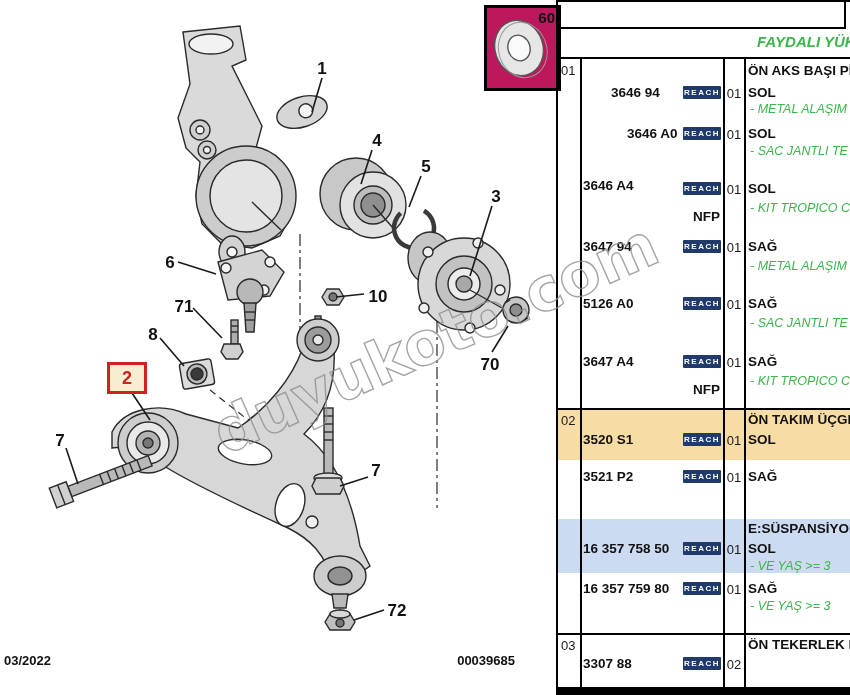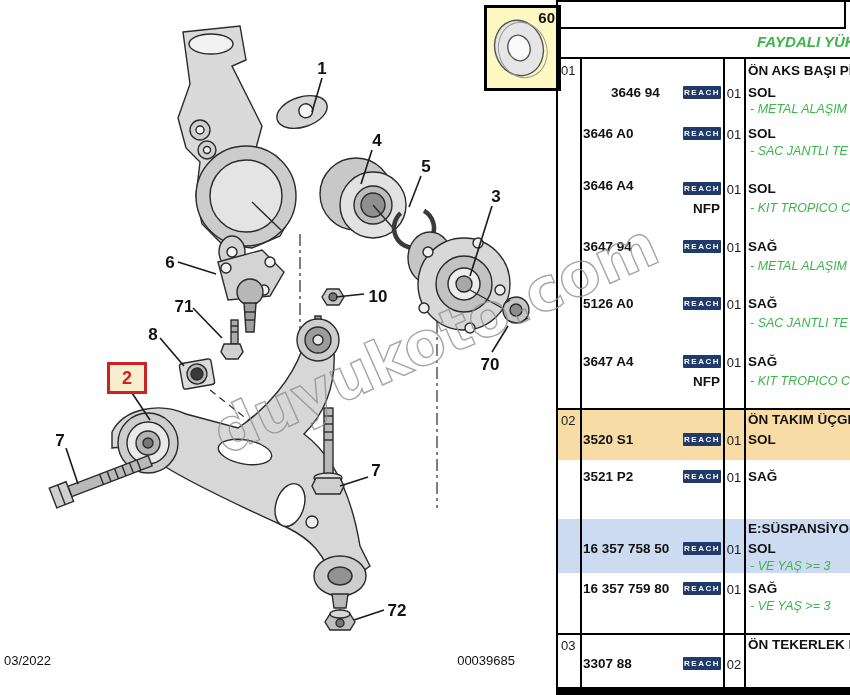--- a/index.html
+++ b/index.html
@@ -12,27 +12,27 @@
   .band{position:absolute;left:558px;width:292px;}
   .ref{position:absolute;left:561px;font-size:13px;color:#1a1a1a;}
   .part{position:absolute;left:583px;font-size:13.5px;font-weight:bold;white-space:nowrap;}
   .badge{position:absolute;left:683px;width:38px;height:13px;background:#1f3a6b;color:#fff;
          font-size:8px;font-weight:bold;letter-spacing:1.5px;text-align:center;line-height:13px;
          border-radius:1px;}
   .qty{position:absolute;left:724px;width:20px;text-align:center;font-size:13px;color:#1a1a1a;}
   .side{position:absolute;left:748px;font-size:13.5px;font-weight:bold;white-space:nowrap;}
   .rtitle{position:absolute;left:748px;font-size:13.5px;font-weight:bold;white-space:nowrap;}
   .note{position:absolute;left:750px;font-size:12.5px;font-style:italic;color:#3cb54a;white-space:nowrap;}
-  .xtra{position:absolute;left:680px;width:40px;text-align:right;font-size:13.5px;font-weight:bold;}
+  .xtra{position:absolute;left:680px;width:40px;text-align:right;font-size:13.5px;font-weight:bold;margin-top:8px;}
   .title-row{position:absolute;left:563px;top:4px;font-size:20px;white-space:nowrap;}
   .green-head{position:absolute;left:757px;top:33px;font-size:15px;font-weight:bold;font-style:italic;
               color:#3cb54a;white-space:nowrap;}
-  .footer-txt{position:absolute;font-size:13px;font-weight:normal;color:#111;}
+  .footer-txt{position:absolute;font-size:13px;font-weight:bold;color:#111;}
   
-  .inset{position:absolute;left:484px;top:5px;width:71px;height:80px;border:3px solid #000;background:#fef9c3;}
+  .inset{position:absolute;left:484px;top:5px;width:71px;height:80px;border:3px solid #000;background:#be185d;}
   .inset-label{position:absolute;right:3px;top:1px;font-size:15px;font-weight:bold;}
   .c2box{position:absolute;left:107px;top:362px;width:34px;height:26px;border:3px solid #cc2222;
          background:#f6eecf;display:flex;align-items:center;justify-content:center;
          font-size:18px;font-weight:bold;color:#cc2222;}
   svg{display:block;}
   .ln{stroke:#1a1a1a;stroke-width:1.6;}
   .cdash{stroke:#2a2a2a;stroke-width:1.2;fill:none;stroke-dasharray:12 4 3 4;}
   .ddash{stroke:#2a2a2a;stroke-width:1.2;fill:none;stroke-dasharray:7 5;}
   .callout{font-family:"Liberation Sans",sans-serif;font-size:17px;font-weight:bold;fill:#111;}
   .pp{stroke:#2a2a2a;stroke-width:1.4;}
@@ -244,21 +244,21 @@
   <div class="rtitle" style="top:412px;">ÖN TAKIM ÜÇGE</div>
   <div class="rtitle" style="top:637px;">ÖN TEKERLEK P</div>
   <div class="rtitle" style="top:521px;">E:SÜSPANSİYON</div>
 
   <div class="part" style="top:85px;padding-left:28px;">3646 94</div>
   <div class="badge" style="top:86px;">REACH</div>
   <div class="qty" style="top:86px;">01</div>
   <div class="side" style="top:85px;">SOL</div>
   <div class="note" style="top:102px;">- METAL ALAŞIM</div>
 
-  <div class="part" style="top:126px;">3646 A0</div>
+  <div class="part" style="top:126px;padding-left:44px;">3646 A0</div>
   <div class="badge" style="top:127px;">REACH</div>
   <div class="qty" style="top:127px;">01</div>
   <div class="side" style="top:126px;">SOL</div>
   <div class="note" style="top:144px;">- SAC JANTLI TE</div>
 
   <div class="part" style="top:178px;">3646 A4</div>
   <div class="badge" style="top:182px;">REACH</div>
   <div class="qty" style="top:182px;">01</div>
   <div class="side" style="top:181px;">SOL</div>
   <div class="xtra" style="top:201px;">NFP</div>

